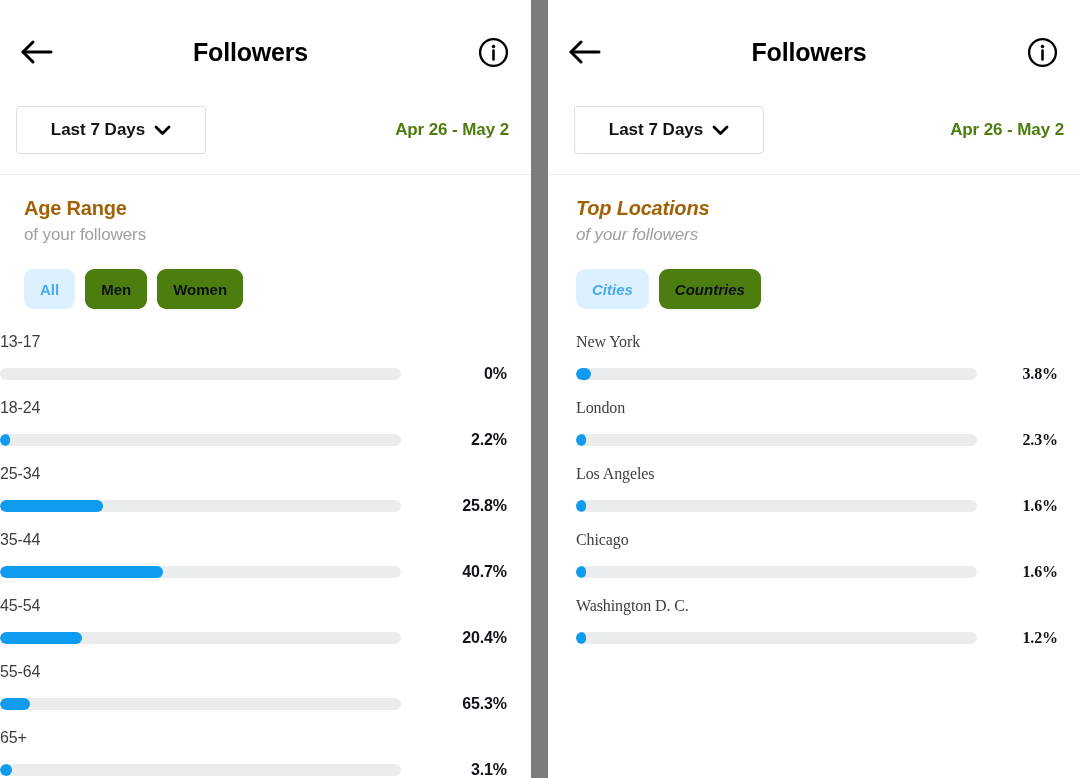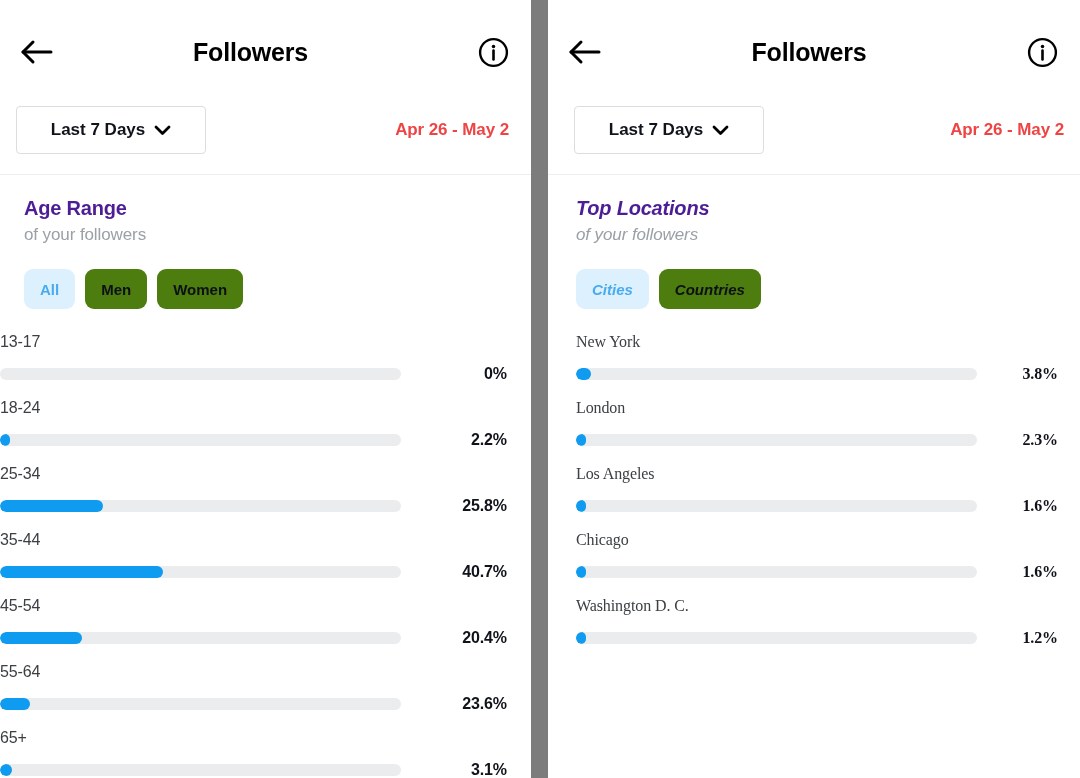--- a/index.html
+++ b/index.html
@@ -113,41 +113,41 @@
     color: #10131a;
     cursor: pointer;
     box-sizing: border-box;
   }
   .chev { display: block; margin-top: 2px; }
 
   .date-range {
     margin-left: auto;
     font-size: 17px;
     font-weight: bold;
-    color: #ef4444;
+    color: #4d7c0f;
     letter-spacing: -0.1px;
   }
 
   .hr {
     height: 1px;
     background: #eceef0;
     width: 100%;
   }
 
   
   .section {
     padding: 22px 22px 0 24px;
     box-sizing: border-box;
   }
   .panel-right .section { padding-left: 573px; padding-left: 28px; font-style: italic; }
 
   .section-title {
     font-size: 20px;
     font-weight: bold;
-    color: #4c1d95;
+    color: #a16207;
     letter-spacing: -0.2px;
     margin: 0;
   }
   .section-sub {
     font-size: 17px;
     color: #9aa0a6;
     margin: 5px 0 0 0;
     letter-spacing: -0.1px;
   }
 
@@ -331,21 +331,21 @@
             </div>
             <span class="bar-value">20.4%</span>
           </div>
         </div>
         <div class="bar-row">
           <span class="bar-label">55-64</span>
           <div class="bar-line">
             <div class="bar-track">
               <div class="bar-fill" style="width: 7.5%;"></div>
             </div>
-            <span class="bar-value">23.6%</span>
+            <span class="bar-value">65.3%</span>
           </div>
         </div>
         <div class="bar-row">
           <span class="bar-label">65+</span>
           <div class="bar-line">
             <div class="bar-track">
               <div class="bar-fill" style="width: 3.1%;"></div>
             </div>
             <span class="bar-value">3.1%</span>
           </div>

